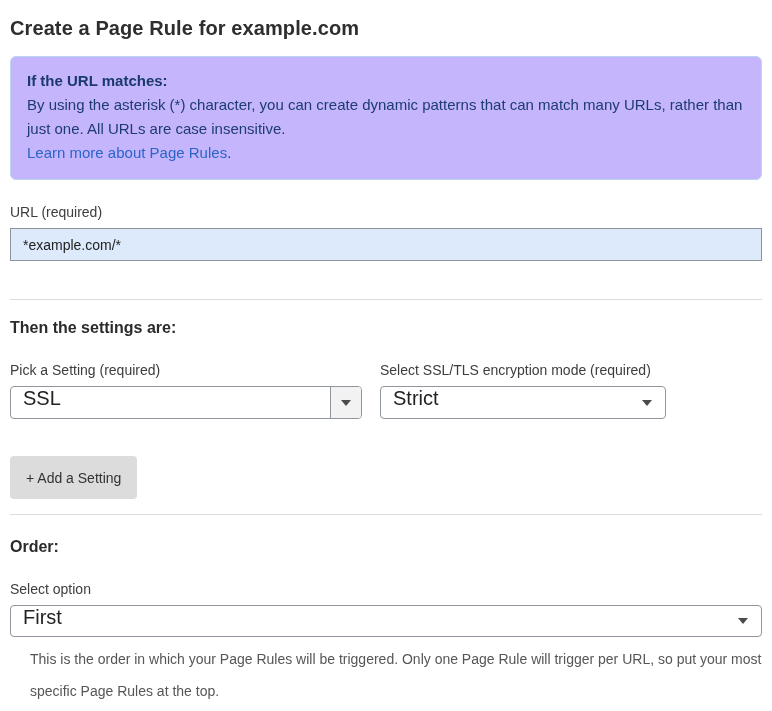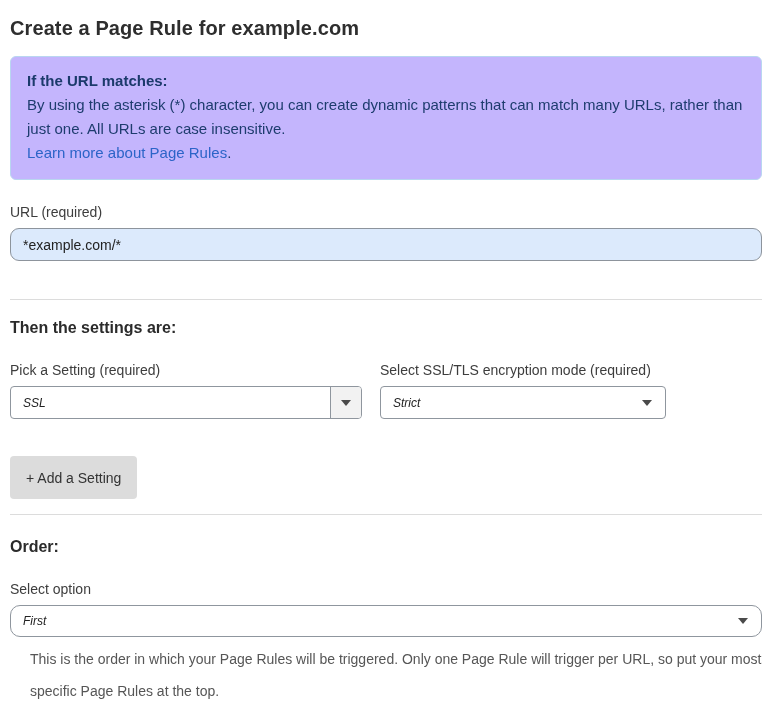--- a/index.html
+++ b/index.html
@@ -49,21 +49,21 @@
     margin-bottom: 8px;
   }
 
   
   .url-section { margin-top: 24px; }
   .url-input {
     width: 100%;
     height: 33px;
     background: #dceafc;
     border: 1px solid #8d949c;
-    border-radius: 9px;
+    border-radius: 0;
     padding: 0 12px;
     font-size: 14px;
     color: #222;
     font-family: "Liberation Sans", sans-serif;
     outline: none;
   }
 
   .divider {
     border: none;
     border-top: 1px solid #dcdcdc;
@@ -90,25 +90,24 @@
   .field-col-1 { width: 352px; }
   .field-col-2 { width: 286px; }
 
   .select-control {
     position: relative;
     height: 33px;
     background: #ffffff;
     border: 1px solid #8f969e;
     border-radius: 4px;
     display: flex;
-    align-items: center;
-    font-size: 12px;
+    align-items: flex-start;
+    font-size: 20px;
     color: #222;
     cursor: pointer;
-    font-style: italic;
   }
   .select-value {
     padding-left: 12px;
     flex: 1;
     white-space: nowrap;
     overflow: hidden;
   }
   .arrow-box {
     width: 31px;
     align-self: stretch;
@@ -141,21 +140,21 @@
     border: none;
     border-radius: 4px;
     font-size: 14px;
     color: #333;
     font-family: "Liberation Sans", sans-serif;
     cursor: pointer;
   }
 
   
   .order-label { margin-top: 25px; }
-  .order-select { border-radius: 10px; height: 32px; }
+  .order-select { border-radius: 4px; height: 32px; }
   .help-text {
     margin-top: 6px;
     font-size: 14px;
     line-height: 32px;
     color: #565656;
     max-width: 748px;
     margin-left: 20px;
   }
 
   

